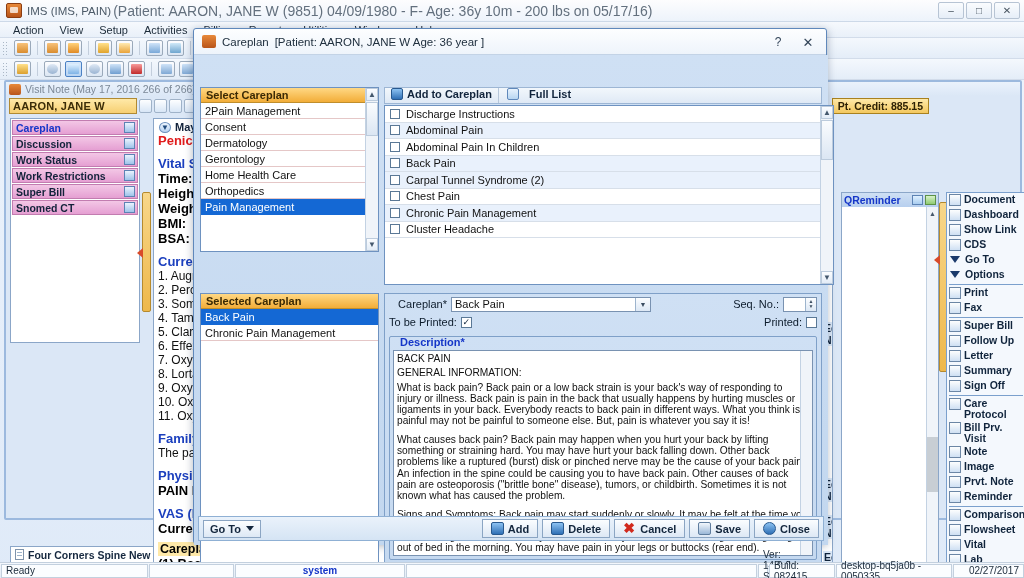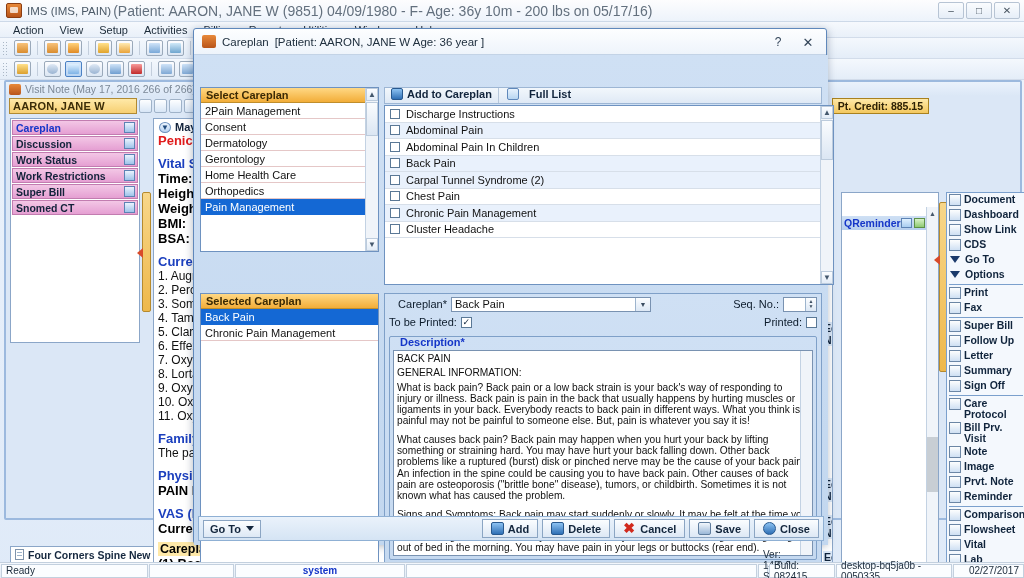--- a/index.html
+++ b/index.html
@@ -114,21 +114,21 @@
   .nb-allergy{color:#e01b1b;font-weight:bold;font-size:13px;padding-left:4px;}
   .nb-h{color:#1b3fbe;font-weight:bold;font-size:13px;padding-left:4px;margin-top:8px;}
   .nb-l{color:#000;font-weight:bold;font-size:13px;padding-left:4px;}
   .nb-p{color:#111;font-size:12px;padding-left:4px;}
   .nb-hl{display:inline-block;background:#ffe9a8;color:#000;font-weight:bold;font-size:12.5px;padding:0 2px;}
   .editnote{position:absolute;color:#10243c;font-weight:bold;font-size:10.5px;background:#dce9f8;padding:0 1px;}
 
   
   .qrem{position:absolute;left:835px;top:110px;width:98px;height:395px;border:1px solid #8ba6c8;background:#fff;}
   .qrem-t{height:14px;background:linear-gradient(#cfe0f4,#b7cfee);display:flex;align-items:center;
-    padding:0 2px;color:#1536c8;font-weight:bold;font-size:10.5px;margin-top:23px;}
+    justify-content:space-between;padding:0 2px;color:#1536c8;font-weight:bold;font-size:10.5px;}
   .qrem-b{display:flex;gap:2px;}
   .qbx{width:11px;height:10px;border:1px solid #5d83b4;background:linear-gradient(#dff0ff,#a9cdf0);}
   .qbx.g{background:linear-gradient(#d8f2c8,#8fcb72);border-color:#5d9147;}
 
   .vsplit{position:absolute;left:933px;top:120px;width:9px;height:170px;
     background:linear-gradient(#f8d78a,#eeb84b);border:1px solid #b58a2e;border-radius:2px;}
   .vsplit:after{content:"";position:absolute;left:-6px;top:52px;border-top:5px solid transparent;
     border-bottom:5px solid transparent;border-right:6px solid #d94b2a;}
 
   

